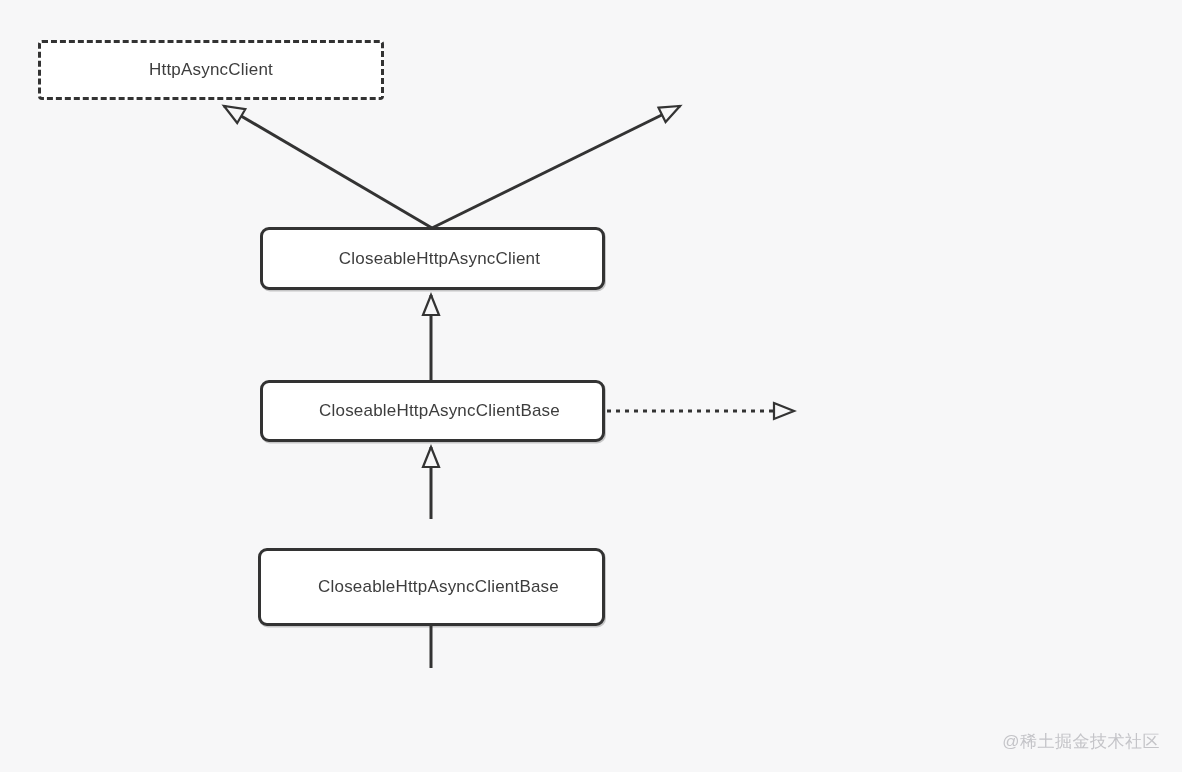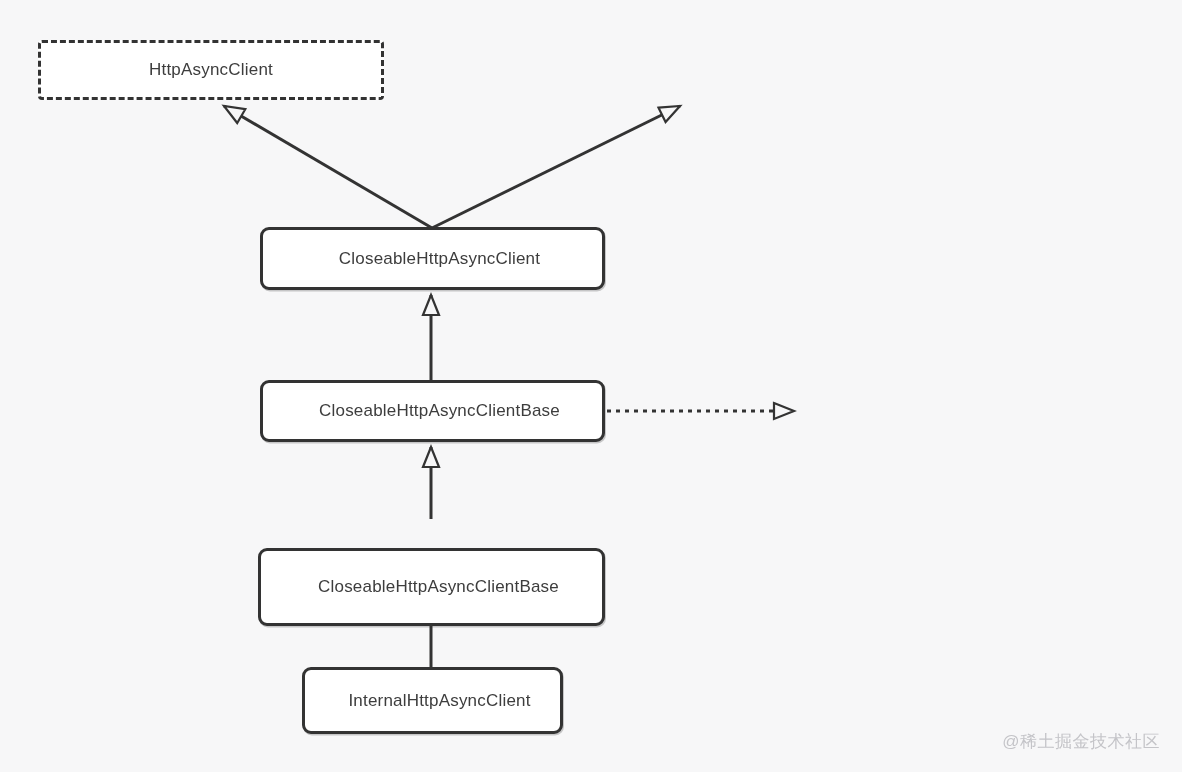--- a/index.html
+++ b/index.html
@@ -105,19 +105,16 @@
 
   <div class="node solid" style="left:260px; top:380px; width:345px; height:62px">
     <span class="node-label">CloseableHttpAsyncClientBase</span>
   </div>
 
 
   <div class="node solid" style="left:258px; top:548px; width:347px; height:78px">
     <span class="node-label">CloseableHttpAsyncClientBase</span>
   </div>
 
-  <div class="node solid" style="left:302px; top:667px; width:261px; height:67px">
-    <span class="node-label">InternalHttpAsyncClient</span>
-  </div>
 
   <div class="watermark">@稀土掘金技术社区</div>
 
 </div>
 
 </body></html>

